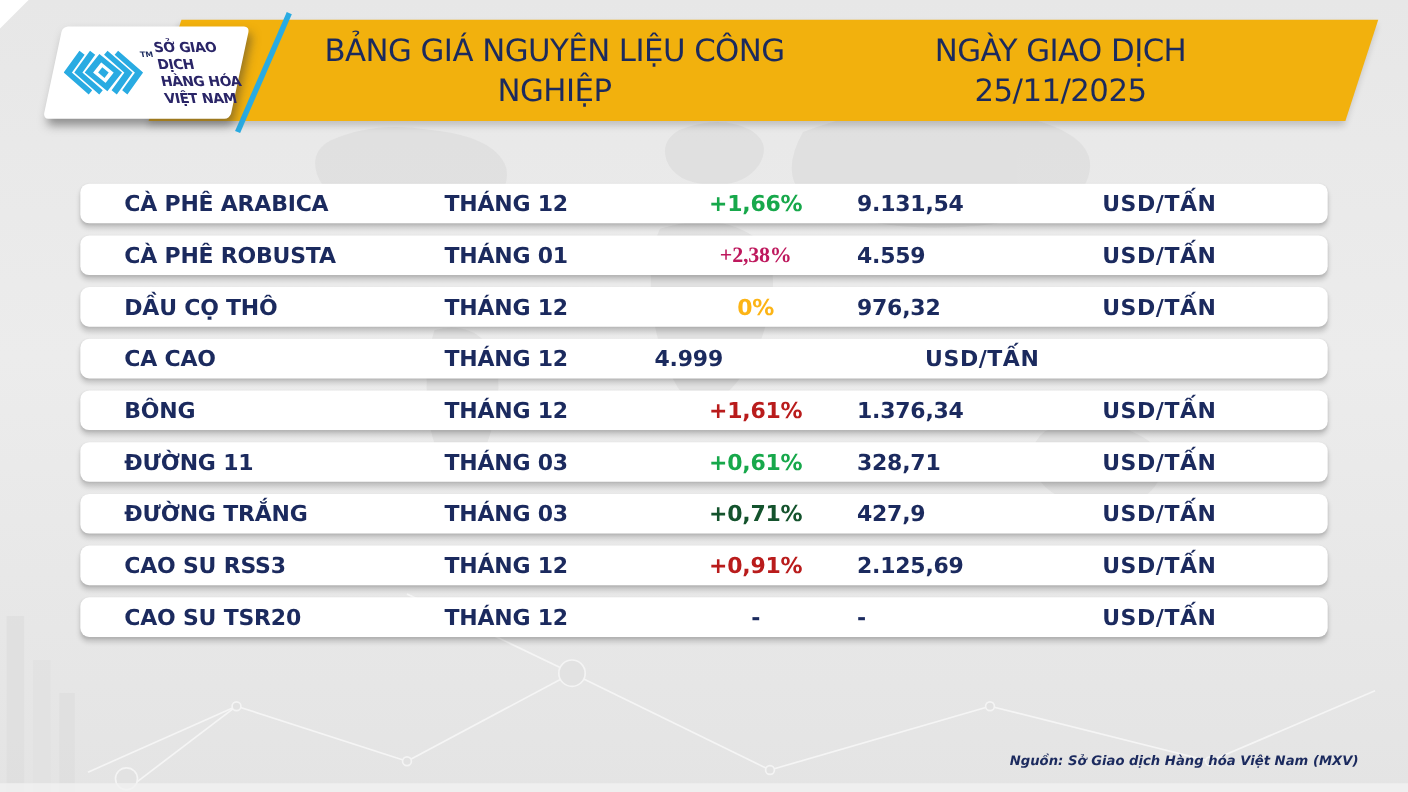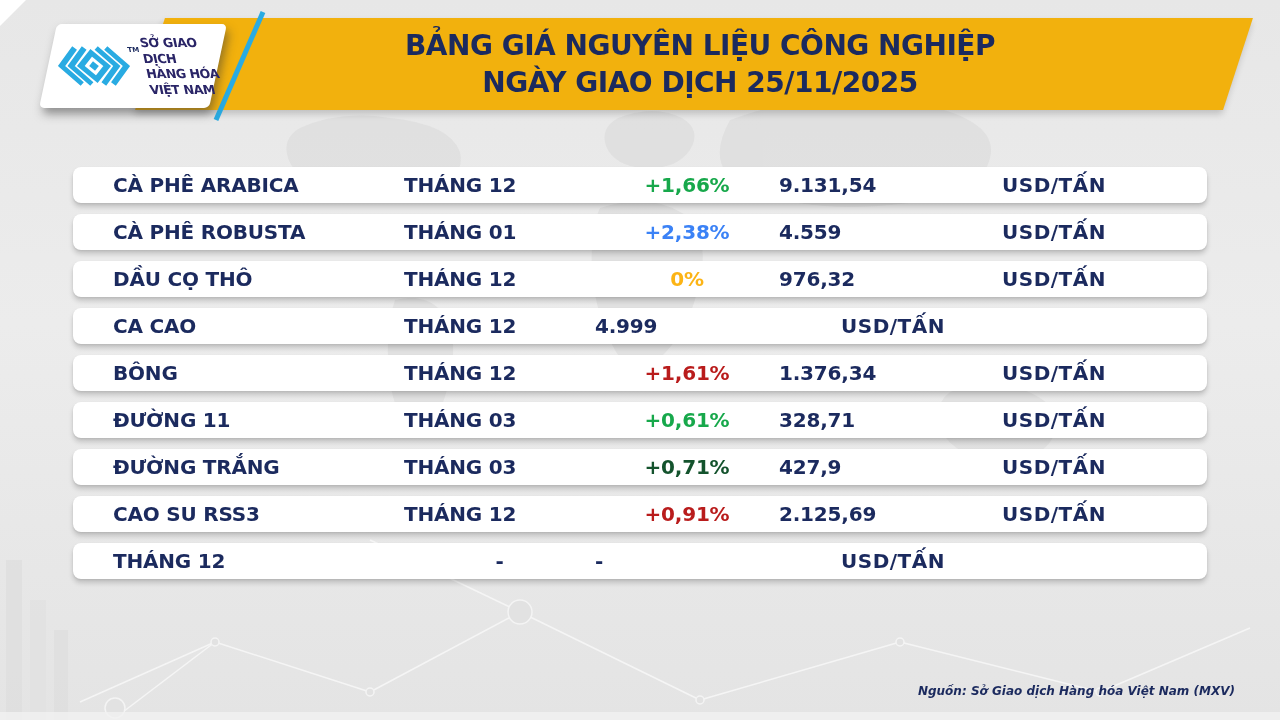--- a/index.html
+++ b/index.html
@@ -10,22 +10,22 @@
   }
   
   .bg-art{position:absolute;left:0;top:0;width:1280px;height:720px;pointer-events:none;}
   
   .corner-tri{position:absolute;left:0;top:0;width:0;height:0;
     border-top:26px solid #FFFFFF;border-right:26px solid transparent;}
   .banner{position:absolute;left:150px;top:18px;width:1088px;height:92px;
     background:#F2B10D;transform:skewX(-18deg);
     box-shadow:0 4px 7px rgba(0,0,0,0.18);}
   .banner-title{position:absolute;left:240px;top:18px;width:920px;height:92px;
-    display:flex;flex-direction:column;justify-content:center;align-items:center;
-    color:#1B2A5E;font-weight:bold;font-size:28px;line-height:37px;
+    display:flex;flex-direction:row;justify-content:center;align-items:center;
+    color:#1B2A5E;font-weight:normal;font-size:28px;line-height:37px;
     letter-spacing:-0.5px;text-align:center;}
   .slash-svg{position:absolute;left:0;top:0;width:1280px;height:135px;pointer-events:none;}
   .logo-card{position:absolute;left:48px;top:24px;width:170px;height:84px;
     background:#FFFFFF;border-radius:5px;transform:skewX(-12deg);
     box-shadow:4px 6px 9px rgba(55,55,55,0.5);}
   .logo-inner{position:absolute;left:0;top:0;width:170px;height:84px;
     transform:skewX(12deg);display:flex;align-items:center;padding-left:10px;box-sizing:border-box;}
   .logo-mark{width:72px;height:48px;flex:0 0 auto;}
   .logo-tm{font-size:7px;color:#1B2A5E;font-weight:bold;position:relative;top:-16px;left:1px;}
   .logo-text{color:#2A2567;font-weight:bold;font-size:12.5px;line-height:15.5px;
@@ -124,21 +124,21 @@
     <span class="c name">CÀ PHÊ ARABICA</span>
     <span class="c month">THÁNG 12</span>
     <span class="c change" style="color: rgb(23, 168, 75);">+1,66%</span>
     <span class="c price">9.131,54</span>
     <span class="c unit">USD/TẤN</span>
   </div>
 
   <div class="row">
     <span class="c name">CÀ PHÊ ROBUSTA</span>
     <span class="c month">THÁNG 01</span>
-    <span class="c change" style="color: #3b82f6;">+2,38%</span>
+    <span class="c change" style="color: #be185d; font-family: Liberation Serif, serif;">+2,38%</span>
     <span class="c price">4.559</span>
     <span class="c unit">USD/TẤN</span>
   </div>
 
   <div class="row">
     <span class="c name">DẦU CỌ THÔ</span>
     <span class="c month">THÁNG 12</span>
     <span class="c change" style="color: rgb(252, 180, 21);">0%</span>
     <span class="c price">976,32</span>
     <span class="c unit">USD/TẤN</span>
@@ -177,20 +177,21 @@
 
   <div class="row">
     <span class="c name">CAO SU RSS3</span>
     <span class="c month">THÁNG 12</span>
     <span class="c change" style="color: #b91c1c;">+0,91%</span>
     <span class="c price">2.125,69</span>
     <span class="c unit">USD/TẤN</span>
   </div>
 
   <div class="row">
+    <span class="c name">CAO SU TSR20</span>
     <span class="c month">THÁNG 12</span>
     <span class="c change" style="color: rgb(27, 42, 94);">-</span>
     <span class="c price">-</span>
     <span class="c unit">USD/TẤN</span>
   </div>
 
 </div>
 
 <div class="footer">Nguồn: Sở Giao dịch Hàng hóa Việt Nam (MXV)</div>
 

